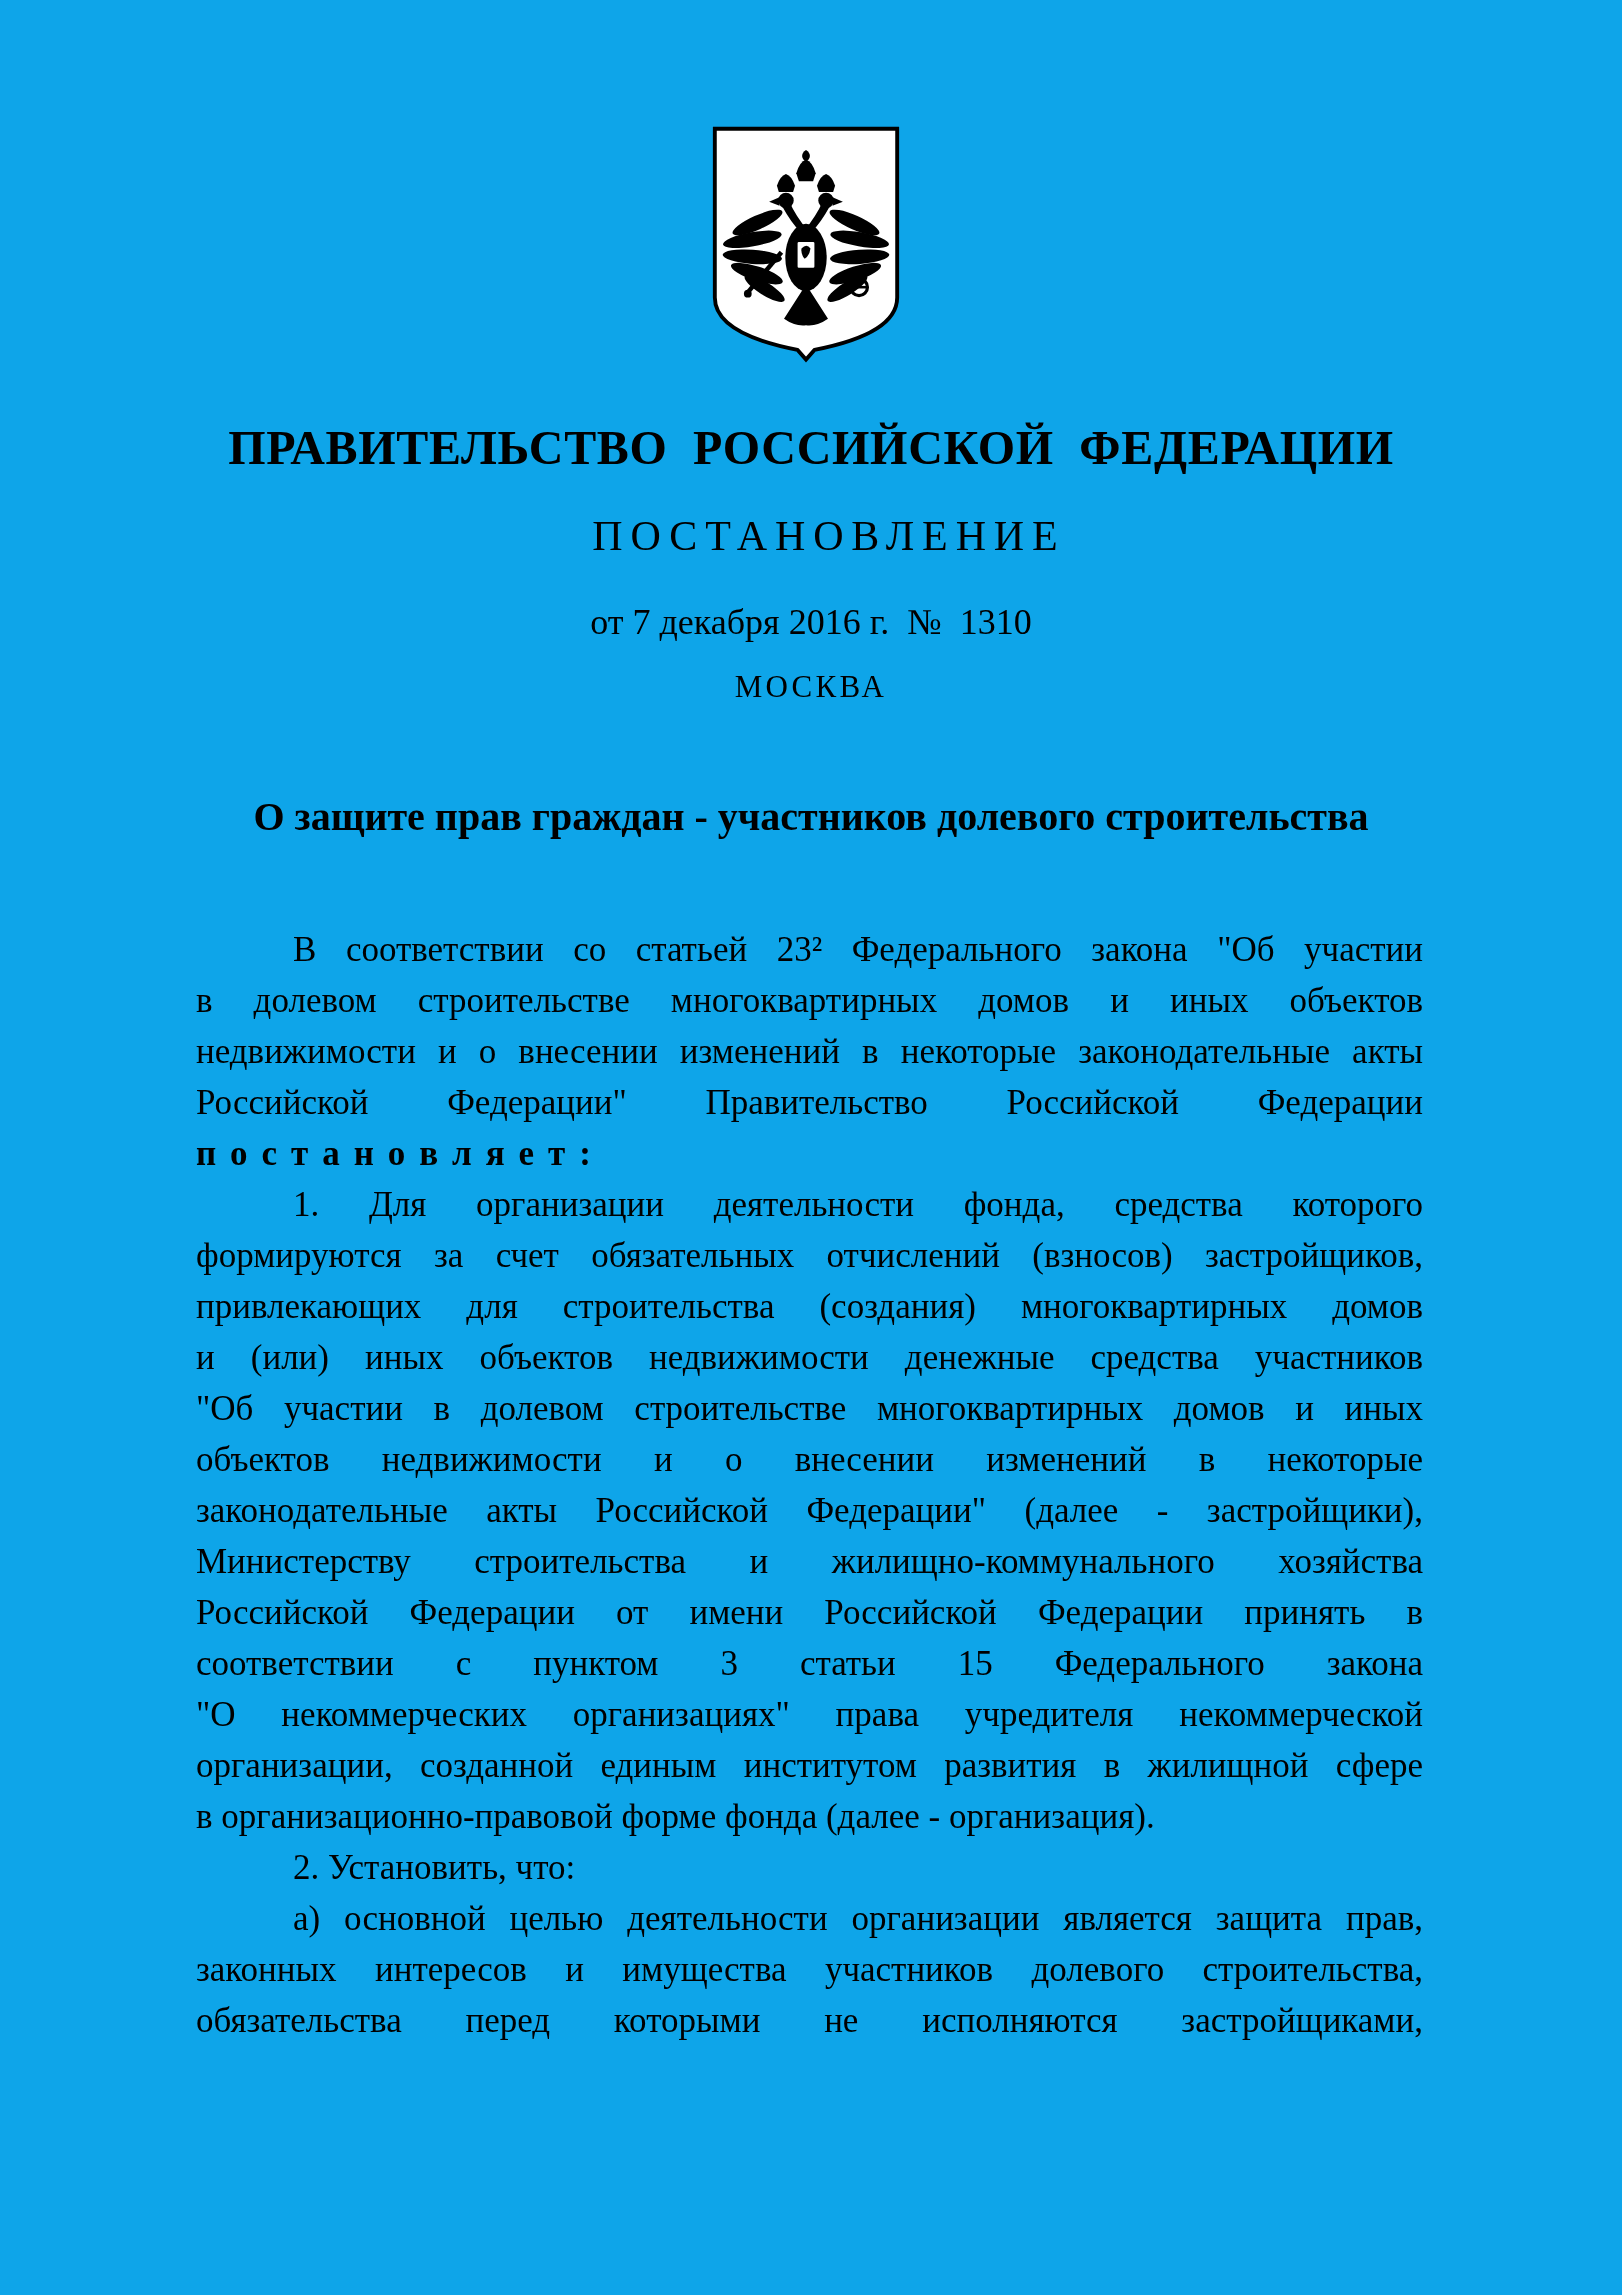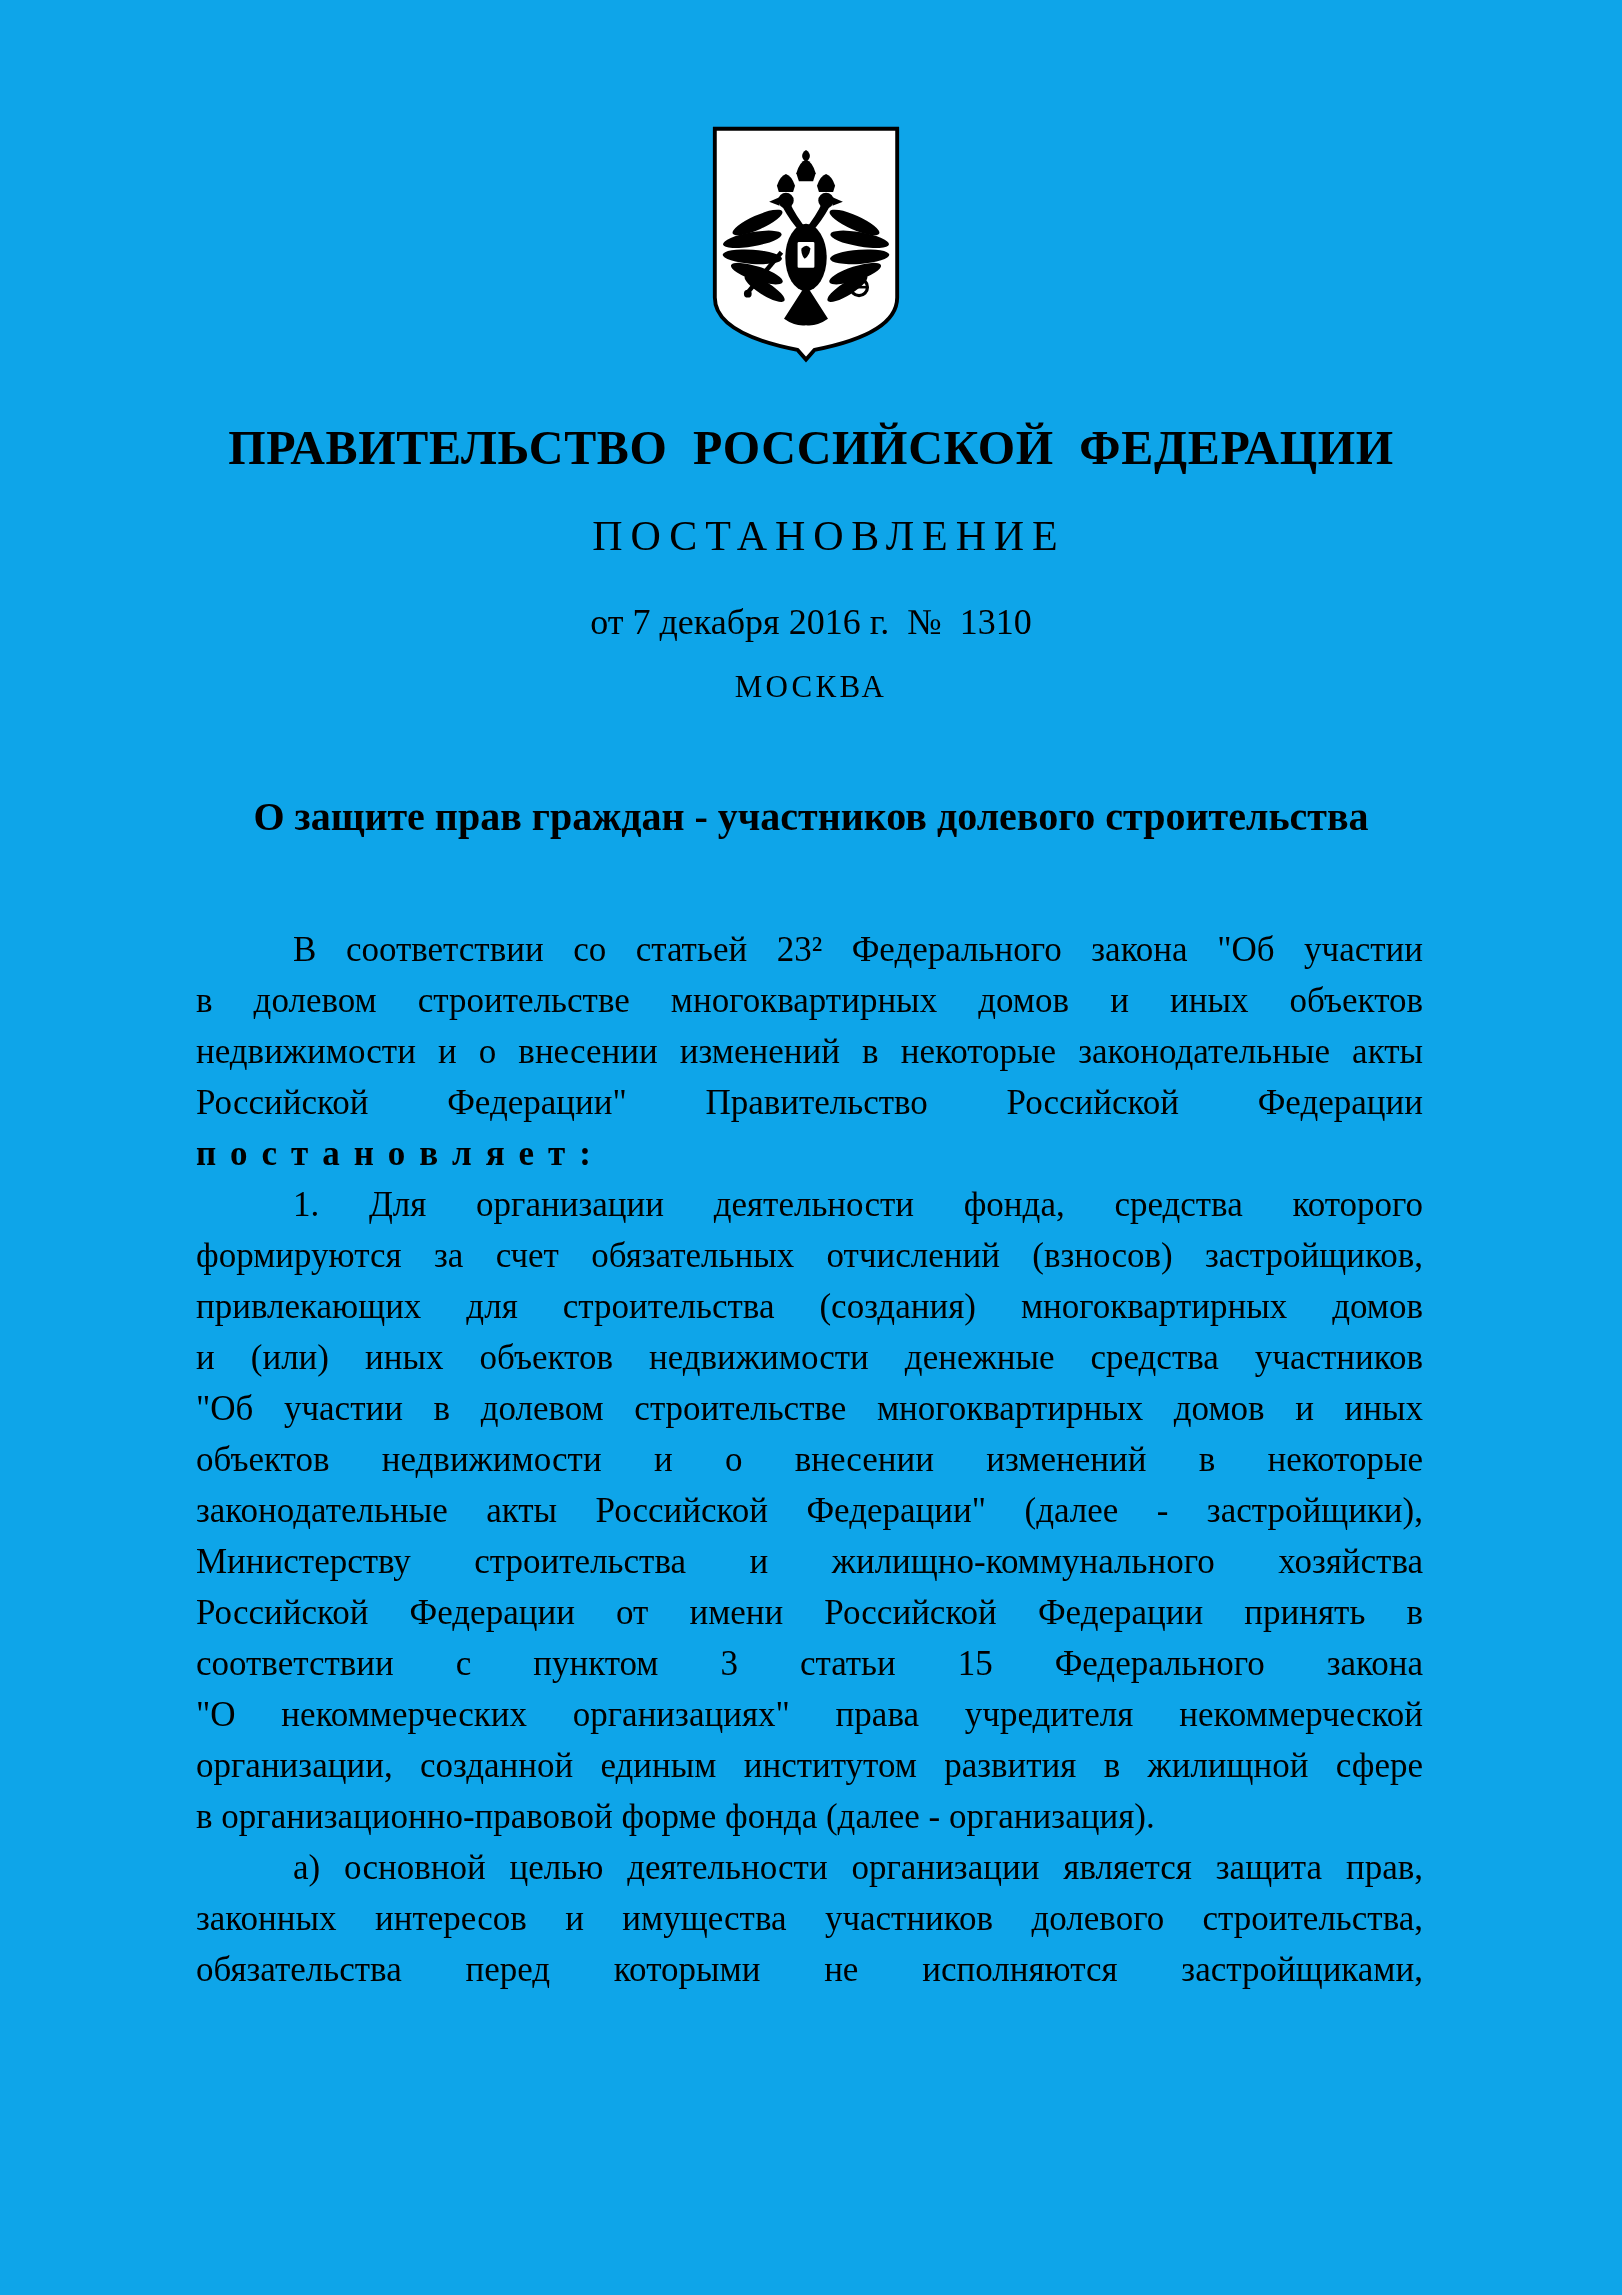--- a/index.html
+++ b/index.html
@@ -178,20 +178,23 @@
         <div class="line jl">объектов недвижимости и о внесении изменений в некоторые</div>
         <div class="line jl">законодательные акты Российской Федерации" (далее - застройщики),</div>
         <div class="line jl">Министерству строительства и жилищно-коммунального хозяйства</div>
         <div class="line jl">Российской Федерации от имени Российской Федерации принять в</div>
         <div class="line jl">соответствии с пунктом 3 статьи 15 Федерального закона</div>
         <div class="line jl">"О некоммерческих организациях" права учредителя некоммерческой</div>
         <div class="line jl">организации, созданной единым институтом развития в жилищной сфере</div>
         <div class="line">в организационно-правовой форме фонда (далее - организация).</div>
       </div>
       <div>
+        <div class="line indent">2. Установить, что:</div>
+      </div>
+      <div>
         <div class="line indent jl">а) основной целью деятельности организации является защита прав,</div>
         <div class="line jl">законных интересов и имущества участников долевого строительства,</div>
         <div class="line jl">обязательства перед которыми не исполняются застройщиками,</div>
       </div>
     </div>
 
 </div>
 
 
 </body></html>

